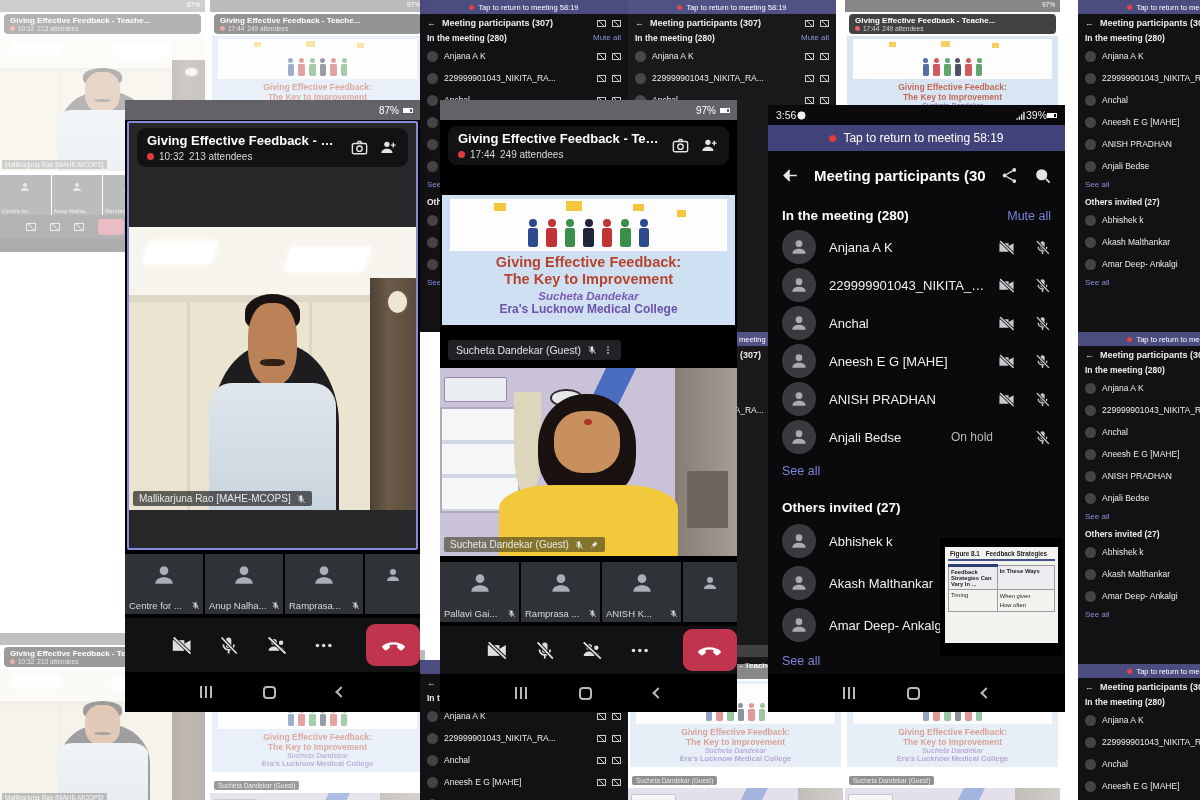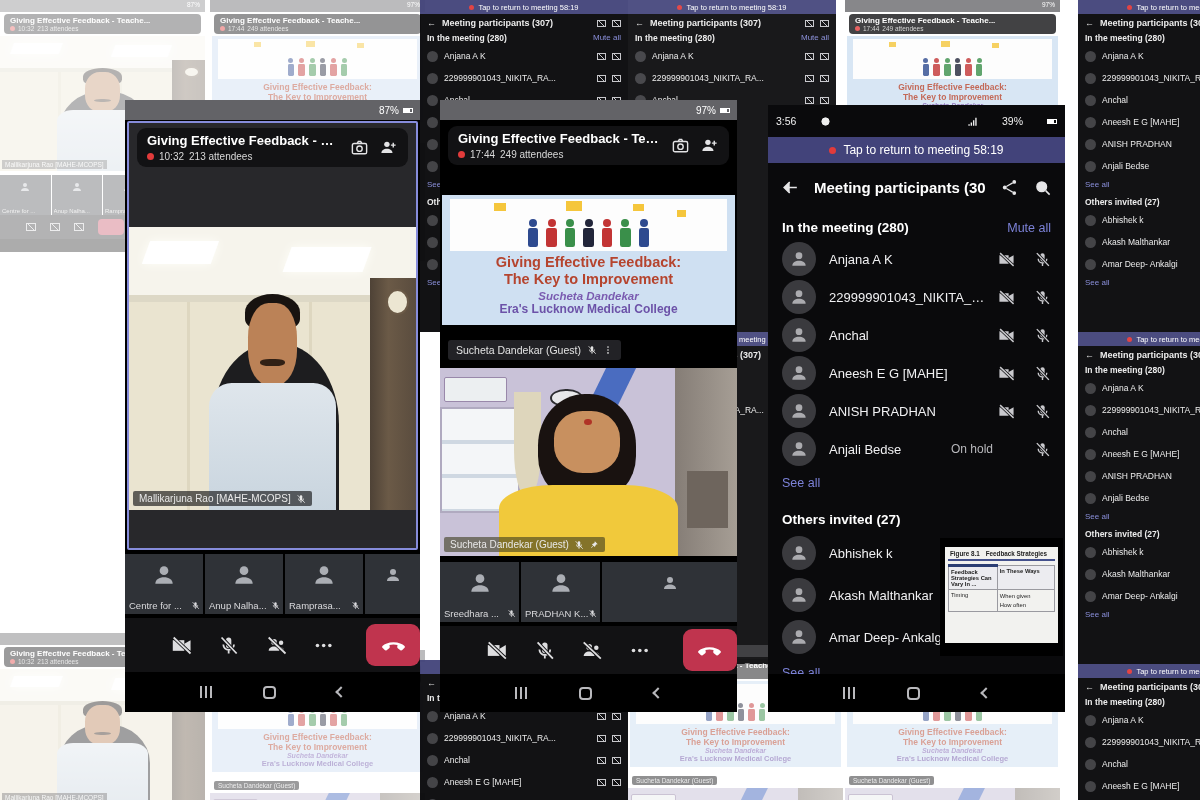--- a/index.html
+++ b/index.html
@@ -113,21 +113,21 @@
   .hang{width:58px;height:42px;border-radius:9px;background:#c0344e;display:flex;align-items:center;justify-content:center;margin-left:6px}
   .hang svg{width:27px;height:27px}
   .nav{position:absolute;left:0;right:0;bottom:0;background:#000;display:flex;align-items:center;justify-content:space-around;padding:0 44px}
   .nbars{width:2px;height:12px;background:#b9b9bd;box-shadow:5px 0 #b9b9bd,10px 0 #b9b9bd}
   .ncirc{width:13px;height:13px;border:2px solid #b9b9bd;border-radius:4px}
   .nback{width:8px;height:8px;border-left:2px solid #b9b9bd;border-bottom:2px solid #b9b9bd;transform:rotate(45deg)}
   .stage{position:absolute;left:2px;right:2px;top:21px;height:429px;border:2px solid #868cdb;background:#28282b;border-radius:2px}
 
   
   .rphone{background:#0a0a0c}
-  .rsbar{height:32px;display:flex;align-items:center;gap:24px;font-size:10.5px;padding:0 8px;color:#efefef}
+  .rsbar{height:20px;display:flex;align-items:center;gap:0;font-size:10.5px;padding:0 8px;color:#efefef}
   .rsbar .grow{flex:1}
   .banner{height:26px;background:#42437a;display:flex;align-items:center;justify-content:center;gap:7px;font-size:12px;color:#fff}
   .rhdr{height:48px;display:flex;align-items:center;gap:14px;padding:0 13px}
   .rhdr .ic{width:19px;height:19px;color:#e6e6e8}
   .rtitle{flex:1;font-size:15px;font-weight:bold;white-space:nowrap;overflow:hidden}
   .sect{display:flex;justify-content:space-between;align-items:center;padding:9px 14px 5px;font-size:13.5px;font-weight:bold}
   .lnk{color:#7c82d8;font-size:12.5px;font-weight:normal}
   .prow{display:flex;align-items:center;gap:13px;padding:0 14px;height:38px}
   .orow{height:42px}
   .avatar{width:34px;height:34px;border-radius:50%;background:#3a3a3e;display:flex;align-items:center;justify-content:center;flex:none}
@@ -1050,35 +1050,49 @@
         </svg>
       </div>
   </div>
   <div class="tiles" style="top:462px;height:60px">
     <div class="tile" style="width:79px">
         <svg class="pers" viewBox="0 0 24 24">
           <circle cx="12" cy="8" r="4"></circle>
           <path d="M4 20c0-4 3.6-6 8-6s8 2 8 6z"></path>
         </svg>
         <div class="tchip">
-          <span>Sreedhara ...</span>
+          <span>Pallavi Gai...</span>
           <svg class="ic" viewBox="0 0 24 24">
             <rect x="9" y="3" width="6" height="12" rx="3"></rect>
             <path d="M6 11a6 6 0 0 0 12 0M12 17v4" fill="none" stroke="currentColor" stroke-width="2"></path>
             <path d="M4 3l17 18" stroke="currentColor" stroke-width="2"></path>
           </svg>
         </div>
       </div>
     <div class="tile" style="width:79px">
         <svg class="pers" viewBox="0 0 24 24">
           <circle cx="12" cy="8" r="4"></circle>
           <path d="M4 20c0-4 3.6-6 8-6s8 2 8 6z"></path>
         </svg>
         <div class="tchip">
-          <span>PRADHAN K...</span>
+          <span>Ramprasa ...</span>
+          <svg class="ic" viewBox="0 0 24 24">
+            <rect x="9" y="3" width="6" height="12" rx="3"></rect>
+            <path d="M6 11a6 6 0 0 0 12 0M12 17v4" fill="none" stroke="currentColor" stroke-width="2"></path>
+            <path d="M4 3l17 18" stroke="currentColor" stroke-width="2"></path>
+          </svg>
+        </div>
+      </div>
+    <div class="tile" style="width:79px">
+        <svg class="pers" viewBox="0 0 24 24">
+          <circle cx="12" cy="8" r="4"></circle>
+          <path d="M4 20c0-4 3.6-6 8-6s8 2 8 6z"></path>
+        </svg>
+        <div class="tchip">
+          <span>ANISH K...</span>
           <svg class="ic" viewBox="0 0 24 24">
             <rect x="9" y="3" width="6" height="12" rx="3"></rect>
             <path d="M6 11a6 6 0 0 0 12 0M12 17v4" fill="none" stroke="currentColor" stroke-width="2"></path>
             <path d="M4 3l17 18" stroke="currentColor" stroke-width="2"></path>
           </svg>
         </div>
       </div>
     <div class="tile" style="flex:1">
         <svg class="pers" style="width:18px;height:18px;margin-top:12px" viewBox="0 0 24 24">
           <circle cx="12" cy="8" r="4"></circle>

